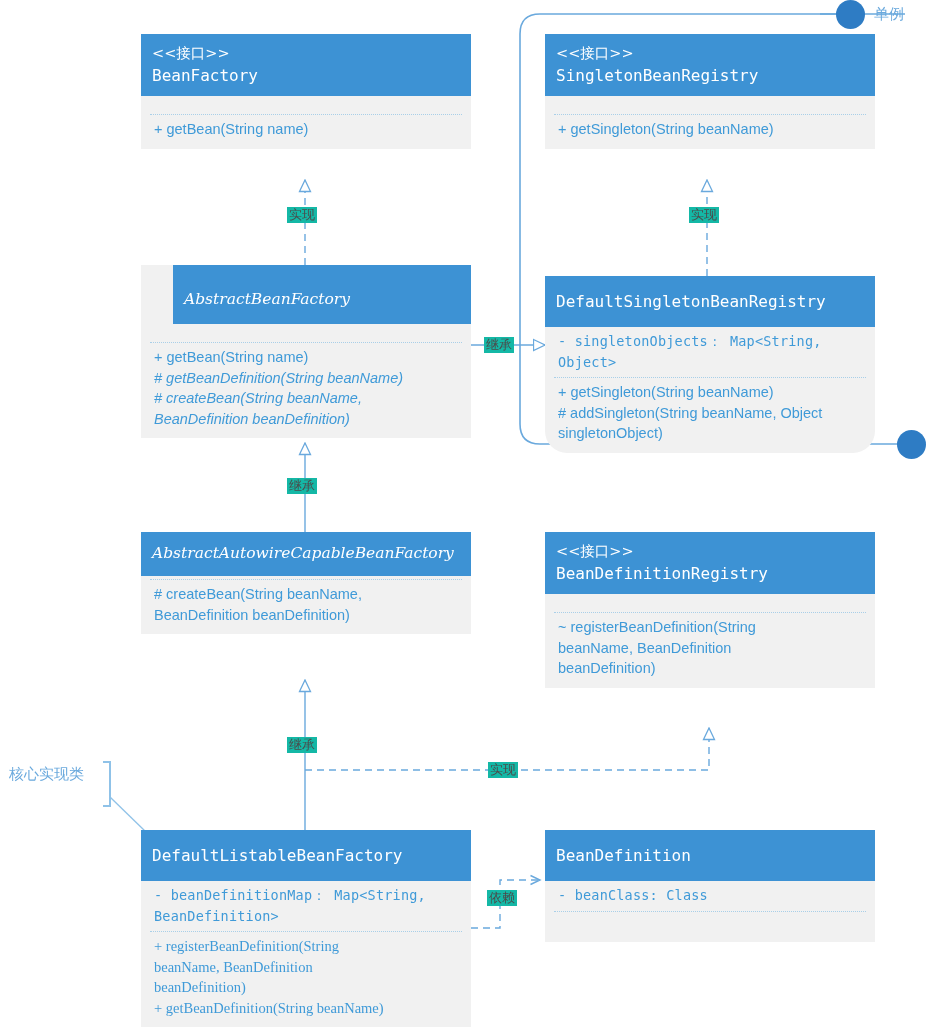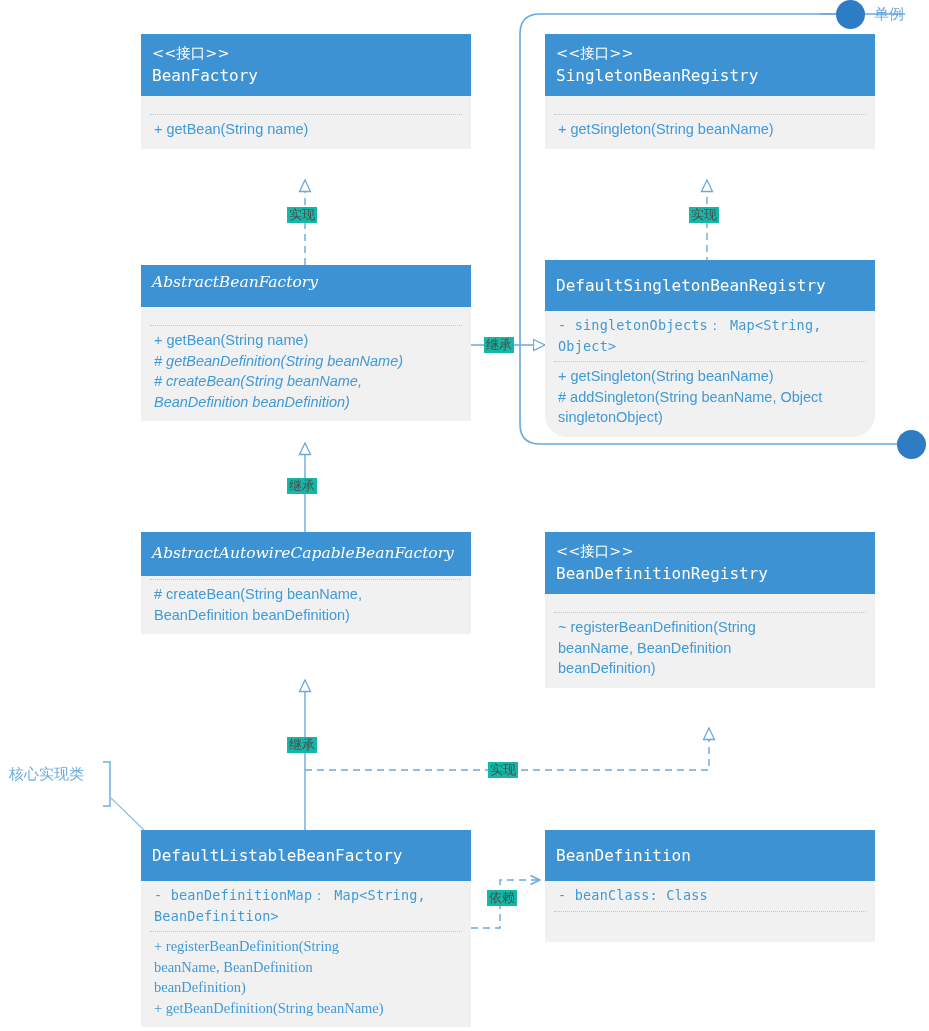--- a/index.html
+++ b/index.html
@@ -183,34 +183,34 @@
       <div class="uml-title">SingletonBeanRegistry</div>
     </div>
     <div class="uml-compartment spacer"></div>
     <div class="sep"></div>
     <div class="uml-compartment" style="padding-bottom:9px;">
       <div class="member">+ getSingleton(String beanName)</div>
     </div>
   </div>
 
   <div class="uml-box" style="left:141px; top:265px; width:330px;">
-    <div class="uml-header" style="padding-top:6px; padding-bottom:13px;">
+    <div class="uml-header" style="padding-top:23px; padding-bottom:13px;margin-left:32px;">
       <div class="uml-title abstract">AbstractBeanFactory</div>
     </div>
     <div class="uml-compartment spacer"></div>
     <div class="sep"></div>
     <div class="uml-compartment" style="padding-bottom:9px;">
       <div class="member">+ getBean(String name)</div>
       <div class="member italic"># getBeanDefinition(String beanName)</div>
       <div class="member italic"># createBean(String beanName,
 BeanDefinition beanDefinition)</div>
     </div>
   </div>
 
-  <div class="uml-box" style="left:545px; top:260px; width:330px;border-radius:22px;">
+  <div class="uml-box" style="left:545px; top:276px; width:330px;border-radius:22px;">
     <div class="uml-header" style="padding-top:14px; padding-bottom:14px;">
       <div class="uml-title">DefaultSingletonBeanRegistry</div>
     </div>
     <div class="uml-compartment">
       <div class="member mono">- singletonObjects： Map&lt;String, Object&gt;</div>
     </div>
     <div class="sep"></div>
     <div class="uml-compartment" style="padding-bottom:9px;">
       <div class="member">+ getSingleton(String beanName)</div>
       <div class="member"># addSingleton(String beanName, Object

